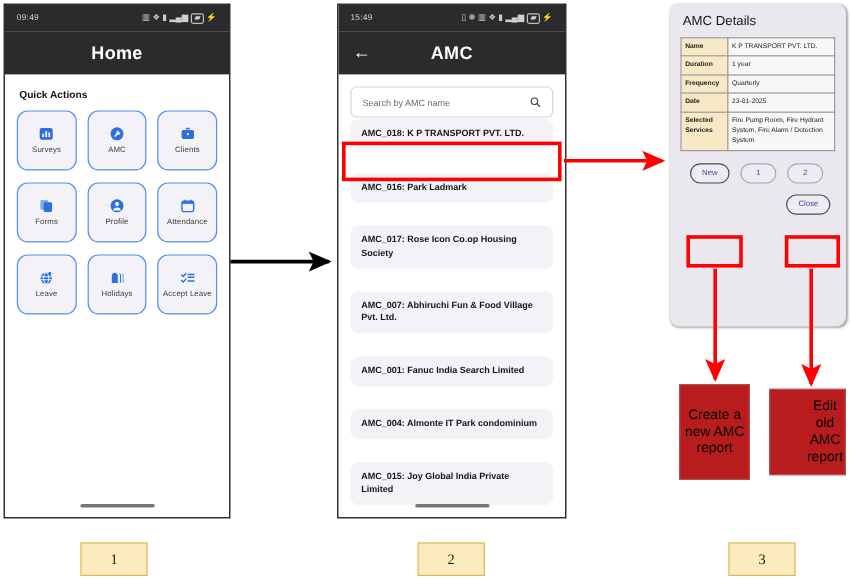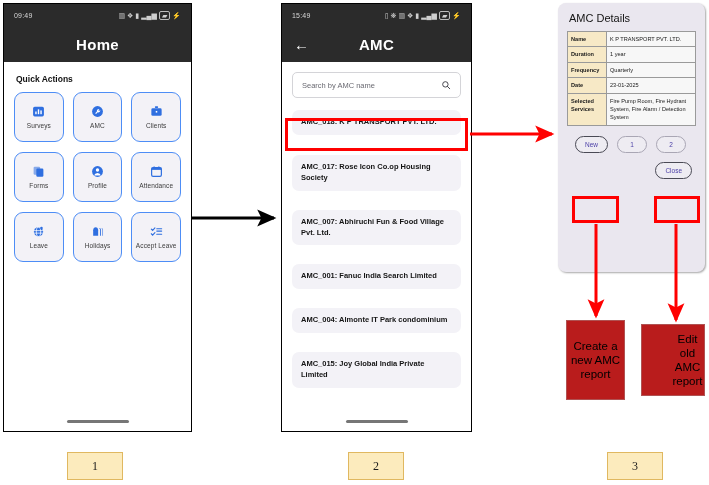--- a/index.html
+++ b/index.html
@@ -38,21 +38,21 @@
   .tile-ico{width:13px;height:13px;display:flex;align-items:center;justify-content:center;}
   .tile-ico svg{width:13px;height:13px;display:block;}
   .tile-label{font-size:6.5px;color:#3b3b3b;letter-spacing:.1px;}
 
   .home-indicator{position:absolute;left:50%;transform:translateX(-50%);bottom:8px;
                   width:62px;height:3px;border-radius:2px;background:#767676;}
 
   
   .searchbox{height:26px;border:1px solid #d4d4d8;border-radius:5px;background:#fff;
              display:flex;align-items:center;justify-content:space-between;
-             padding:0 9px;box-sizing:border-box;margin-bottom:11px;}
+             padding:0 9px;box-sizing:border-box;margin-bottom:0;}
   .search-ph{font-size:7.5px;color:#6a6a72;}
   .search-ico svg{width:10px;height:10px;display:block;}
 
   .list{display:flex;flex-direction:column;gap:19px;}
   .list-item{background:#f3f2f7;border-radius:7px;padding:7px 9px;box-sizing:border-box;
              font-size:7.5px;font-weight:bold;color:#141414;line-height:1.45;min-height:22px;
              display:flex;align-items:center;}
   .list-item.first{margin:1px 0;}
 
   
@@ -234,20 +234,21 @@
         <span class="search-ph">Search by AMC name</span>
         <span class="search-ico">
           <svg viewBox="0 0 24 24" fill="none" stroke="#3a3a42" stroke-width="2.2">
               <circle cx="10.5" cy="10.5" r="6.5"></circle>
               <path d="M15.4 15.4L21 21" stroke-linecap="round"></path>
             </svg>
         </span>
       </div>
       <div class="list">
         <div class="list-item first">AMC_018: K P TRANSPORT PVT. LTD.</div>
+        <div class="list-item">AMC_016: Park Ladmark</div>
         <div class="list-item">AMC_017: Rose Icon Co.op Housing Society</div>
         <div class="list-item">AMC_007: Abhiruchi Fun &amp; Food Village Pvt. Ltd.</div>
         <div class="list-item">AMC_001: Fanuc India Search Limited</div>
         <div class="list-item">AMC_004: Almonte IT Park condominium</div>
         <div class="list-item">AMC_015: Joy Global India Private Limited</div>
       </div>
       <div class="home-indicator"></div>
     </div>
   </div>
 

